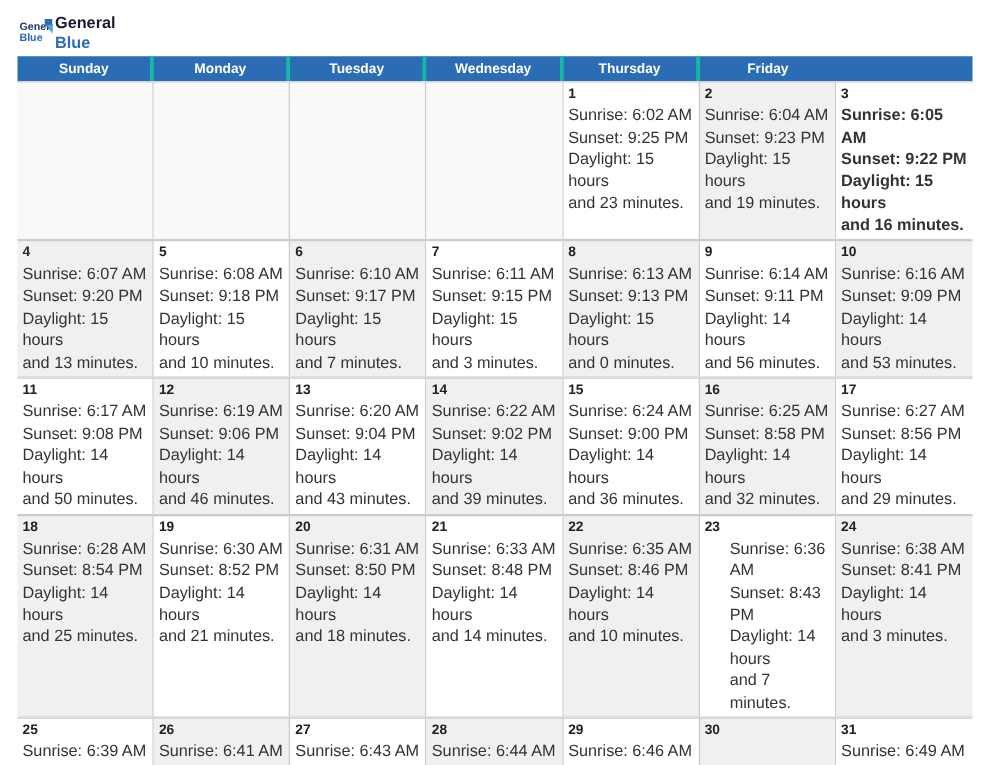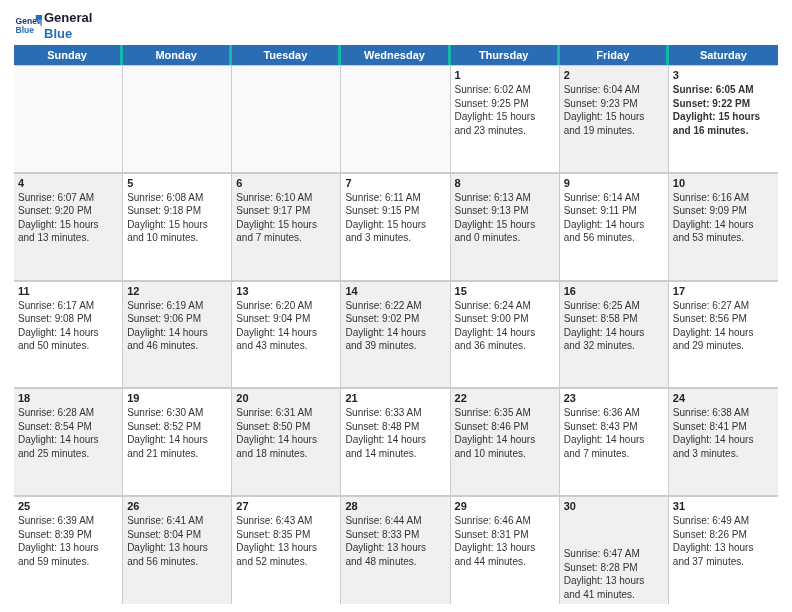--- a/index.html
+++ b/index.html
@@ -99,21 +99,21 @@
     .cal-cell:last-child { border-right: none; }
     .cal-cell.empty { background: #f9f9f9; }
     .cal-cell.shaded { background: #f0f0f0; }
     .day-num {
       font-size: 11px;
       font-weight: bold;
       color: #222;
       margin-bottom: 2px;
     }
     .day-info {
-      font-size: 10px;
+      font-size: 13px;
       color: #333;
       line-height: 1.35;
     }
   </style>
 </head>
 <body>
 
 <div class="page">
   <div class="header">
     <div class="logo">
@@ -138,21 +138,20 @@
   </div>
 
   <div class="calendar">
     <div class="cal-header">
     <div class="cal-header-cell">Sunday</div>
         <div class="cal-header-cell">Monday</div>
         <div class="cal-header-cell">Tuesday</div>
         <div class="cal-header-cell">Wednesday</div>
         <div class="cal-header-cell">Thursday</div>
         <div class="cal-header-cell">Friday</div>
-        <div class="cal-header-cell">Saturday</div>
       </div>
     <div class="cal-body">
     <div class="cal-row">
           <div class="cal-cell empty"></div>
           <div class="cal-cell empty"></div>
           <div class="cal-cell empty"></div>
           <div class="cal-cell empty"></div>
           <div class="cal-cell">
             <div class="day-num">1</div>
             <div class="day-info" style="white-space: pre-line;">Sunrise: 6:02 AM
@@ -308,21 +307,21 @@
           </div>
           <div class="cal-cell shaded">
             <div class="day-num">22</div>
             <div class="day-info" style="white-space: pre-line;">Sunrise: 6:35 AM
 Sunset: 8:46 PM
 Daylight: 14 hours
 and 10 minutes.</div>
           </div>
           <div class="cal-cell">
             <div class="day-num">23</div>
-            <div class="day-info" style="white-space: pre-line;">Sunrise: 6:36 AM
+            <div class="day-info" style="white-space: pre-line; margin-left: 20px;">Sunrise: 6:36 AM
 Sunset: 8:43 PM
 Daylight: 14 hours
 and 7 minutes.</div>
           </div>
           <div class="cal-cell shaded">
             <div class="day-num">24</div>
             <div class="day-info" style="white-space: pre-line;">Sunrise: 6:38 AM
 Sunset: 8:41 PM
 Daylight: 14 hours
 and 3 minutes.</div>

